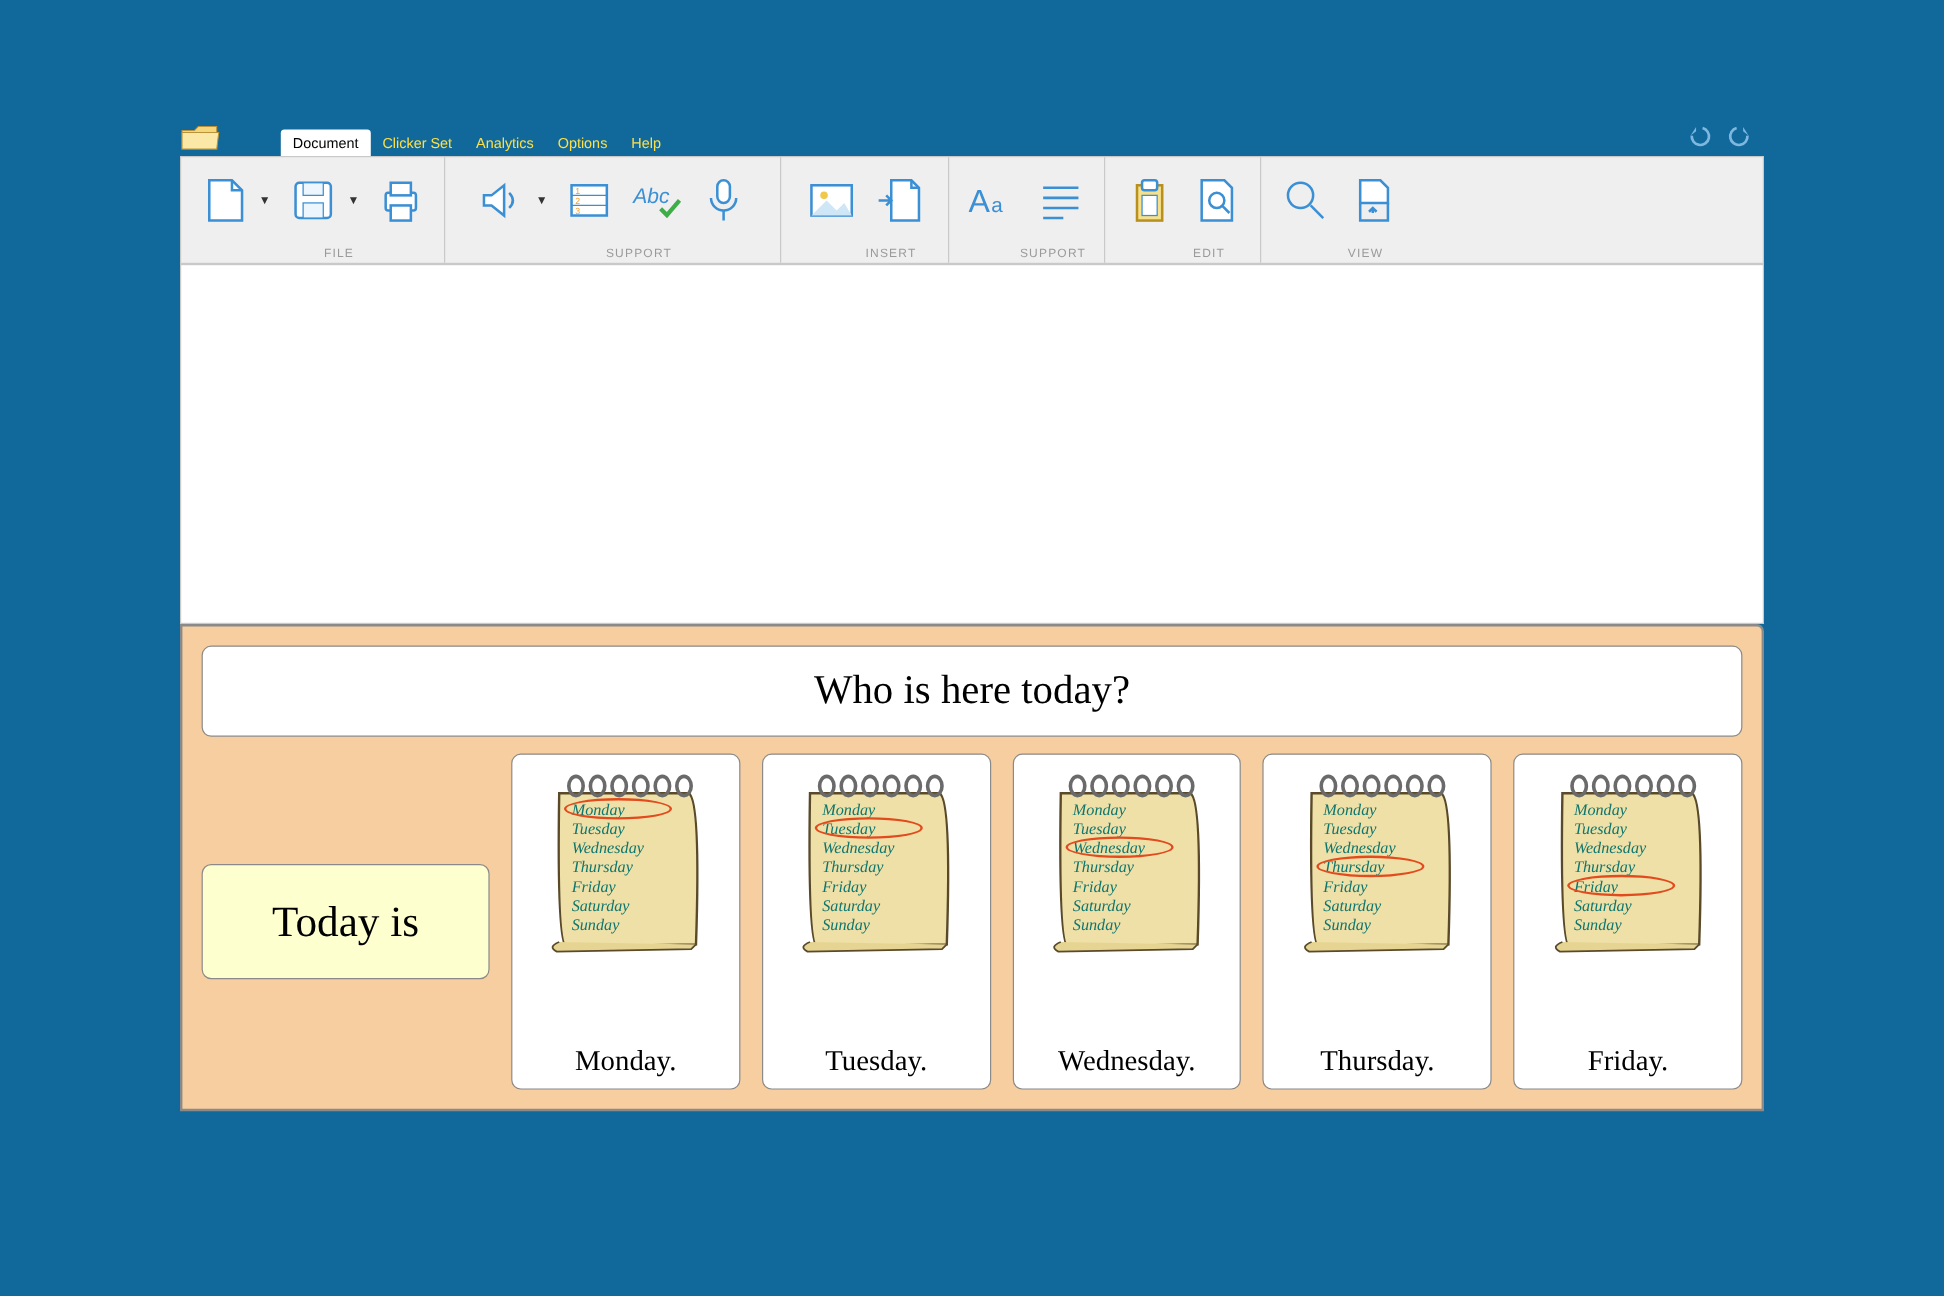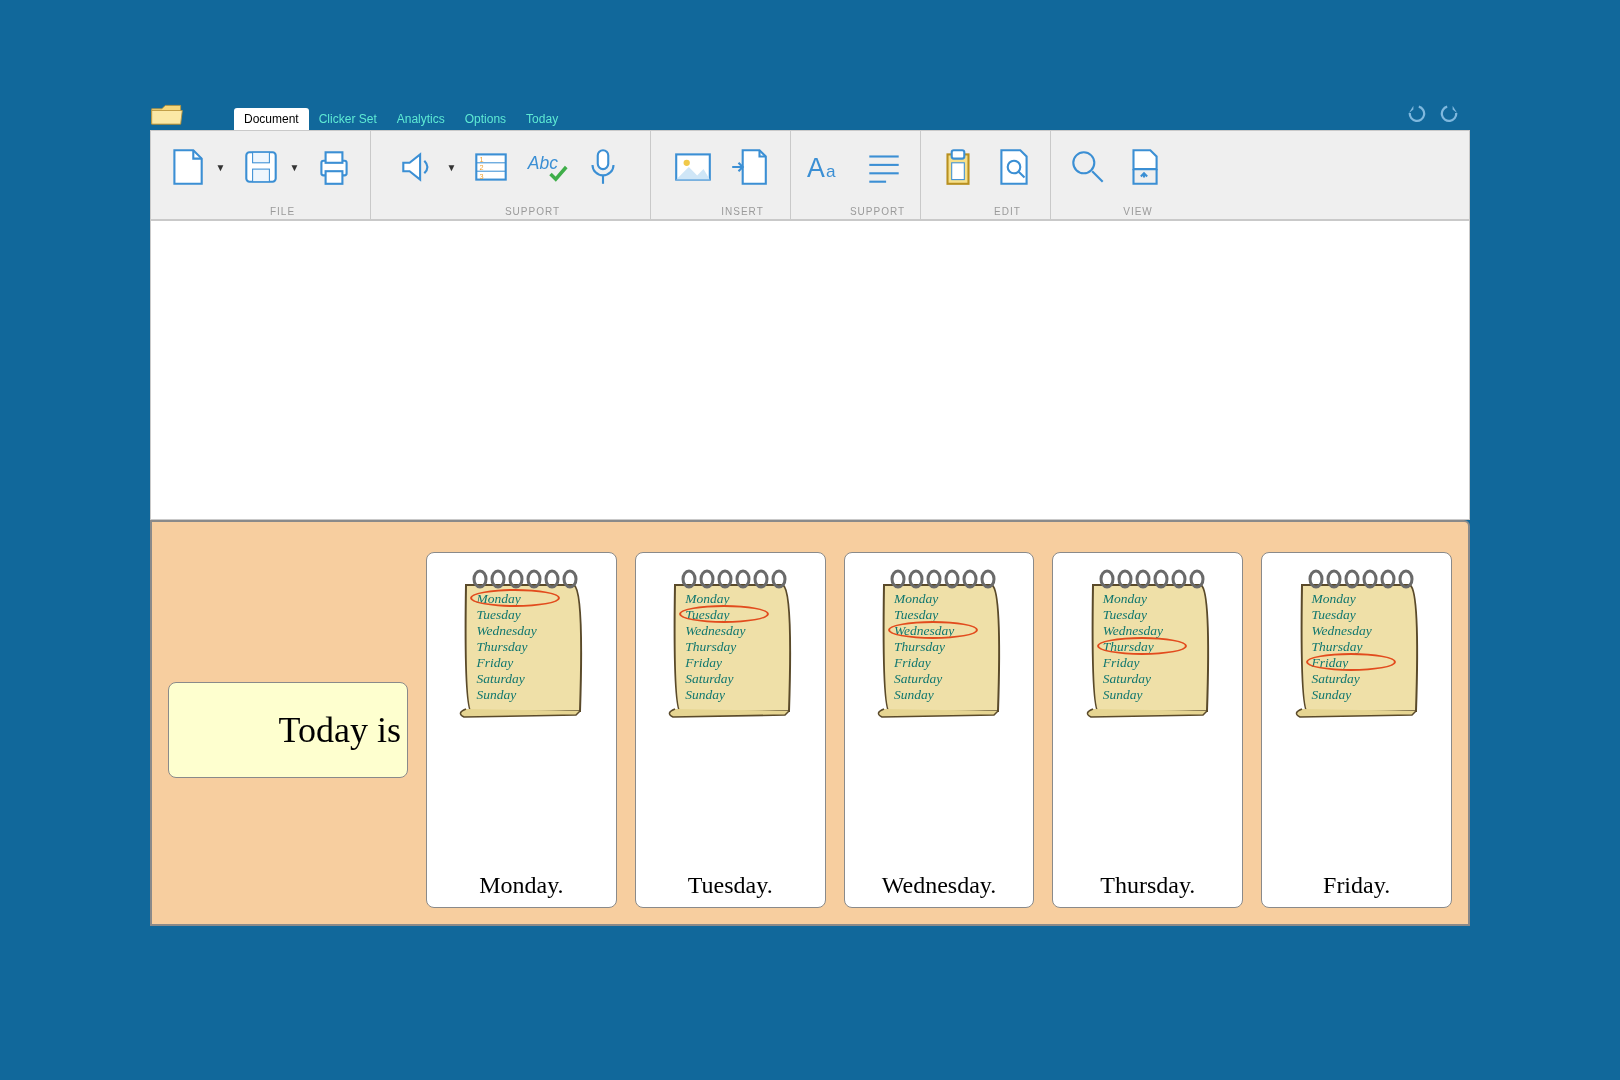--- a/index.html
+++ b/index.html
@@ -17,21 +17,21 @@
   
   .menubar {
     position:absolute; left:20px; top:0; right:20px; height:30px;
     display:flex; align-items:flex-end; gap:0;
     font-size:12px;
   }
   .folder-icon {
     width:34px; height:26px; margin-right:4px; margin-bottom:2px;
   }
   .menu-tab, .menu-item {
-    padding:4px 10px; color:#5eead4; cursor:default; font-size:12px;
+    padding:4px 10px; color:#fde047; cursor:default; font-size:12px;
   }
   .menu-tab.active {
     background:#fff; color:#000; border-radius:3px 3px 0 0;margin-left:46px;
   }
   .undo-redo {
     position:absolute; right:30px; top:4px; display:flex; gap:10px;
   }
   .undo-redo svg { width:22px; height:18px; }
 
   
@@ -88,21 +88,21 @@
     background:#fff; border:1px solid #8a8a8a; border-radius:8px;
     text-align:center; font-size:34px; padding:18px 10px;
     font-family: "Comic Sans MS", "Segoe Script", cursive;
   }
   .cells-row {
     flex:1; display:flex; gap:18px; margin-top:14px; align-items:stretch;
   }
   .today-cell {
     width:240px; align-self:center;
     background:#feffcf; border:1px solid #8a8a8a; border-radius:8px;
-    font-size:36px; text-align:right; padding:26px 6px;
+    font-size:36px; text-align:center; padding:26px 6px;
     font-family:"Comic Sans MS","Segoe Script",cursive;
   }
   .day-cell {
     flex:1; background:#fff; border:1px solid #8a8a8a; border-radius:8px;
     display:flex; flex-direction:column; align-items:center; justify-content:space-between;
     padding:8px 4px 6px;
   }
   .day-label {
     font-size:24px; font-family:"Comic Sans MS","Segoe Script",cursive;
     padding:4px 0 2px;
@@ -128,21 +128,21 @@
     <span class="folder-icon">
       <svg viewBox="0 0 40 30">
           <path d="M2 8 L14 8 L18 4 L36 4 L36 26 L2 26 Z" fill="#f5d67b" stroke="#b8933b"></path>
           <path d="M2 10 L38 10 L36 26 L2 26 Z" fill="#fbe8a6" stroke="#b8933b"></path>
         </svg>
     </span>
     <span class="menu-tab active">Document</span>
     <span class="menu-item">Clicker Set</span>
     <span class="menu-item">Analytics</span>
     <span class="menu-item">Options</span>
-    <span class="menu-item">Today</span>
+    <span class="menu-item">Help</span>
   </div>
   <div class="undo-redo">
     <span><svg viewBox="0 0 24 20">
           <path d="M14 3 A8 8 0 1 1 4 10" fill="none" stroke="#7fb8de" stroke-width="2.5"></path>
           <path d="M8 6 L3 10 L8 2 Z" fill="#7fb8de"></path>
         </svg></span>
     <span><svg viewBox="0 0 24 20">
           <path d="M10 3 A8 8 0 1 0 20 10" fill="none" stroke="#7fb8de" stroke-width="2.5"></path>
           <path d="M16 6 L21 10 L16 2 Z" fill="#7fb8de"></path>
         </svg></span>
@@ -286,20 +286,21 @@
           </span>
       </div>
       <div class="ribbon-label">VIEW</div>
     </div>
   </div>
 
   <div class="doc"></div>
 
   <div class="panel-wrap">
     <div class="panel-body">
+      <div class="question-box">Who is here today?</div>
       <div class="cells-row">
         <div class="today-cell">Today is</div>
 
       <div class="day-cell">
             <div class="notepad"><svg viewBox="0 0 150 160">
     <path d="M20 24 Q18 150 26 152 L134 150 Q138 30 128 24 Z" fill="#efe0a8" stroke="#5a4a2a" stroke-width="2"></path>
     <path d="M20 148 Q10 152 18 156 L130 154 L134 150" fill="#e6d592" stroke="#5a4a2a" stroke-width="1.5"></path>
     <ellipse cx="34" cy="18" rx="6" ry="8" fill="none" stroke="#6a6a6a" stroke-width="3"></ellipse>
                 <ellipse cx="52" cy="18" rx="6" ry="8" fill="none" stroke="#6a6a6a" stroke-width="3"></ellipse>
                 <ellipse cx="70" cy="18" rx="6" ry="8" fill="none" stroke="#6a6a6a" stroke-width="3"></ellipse>

